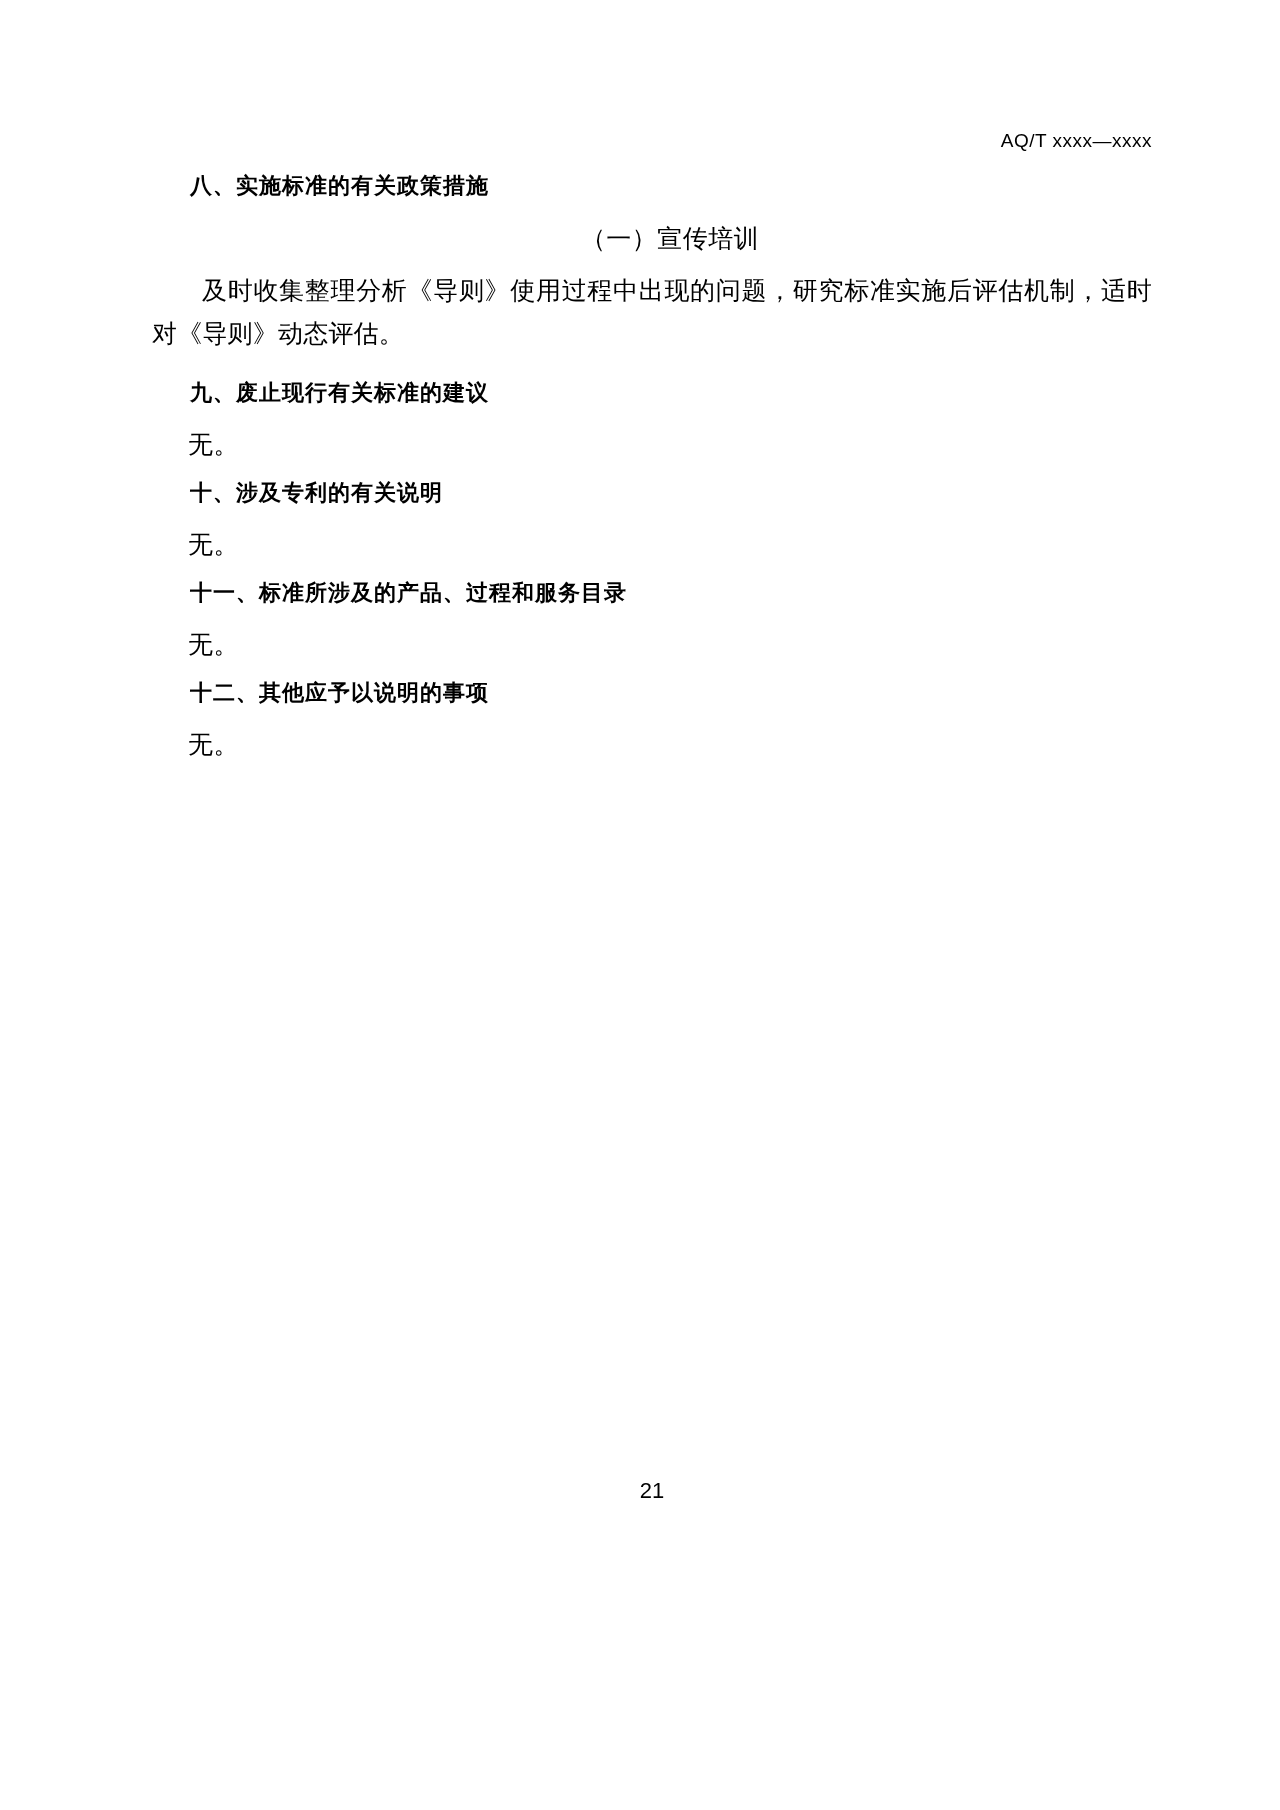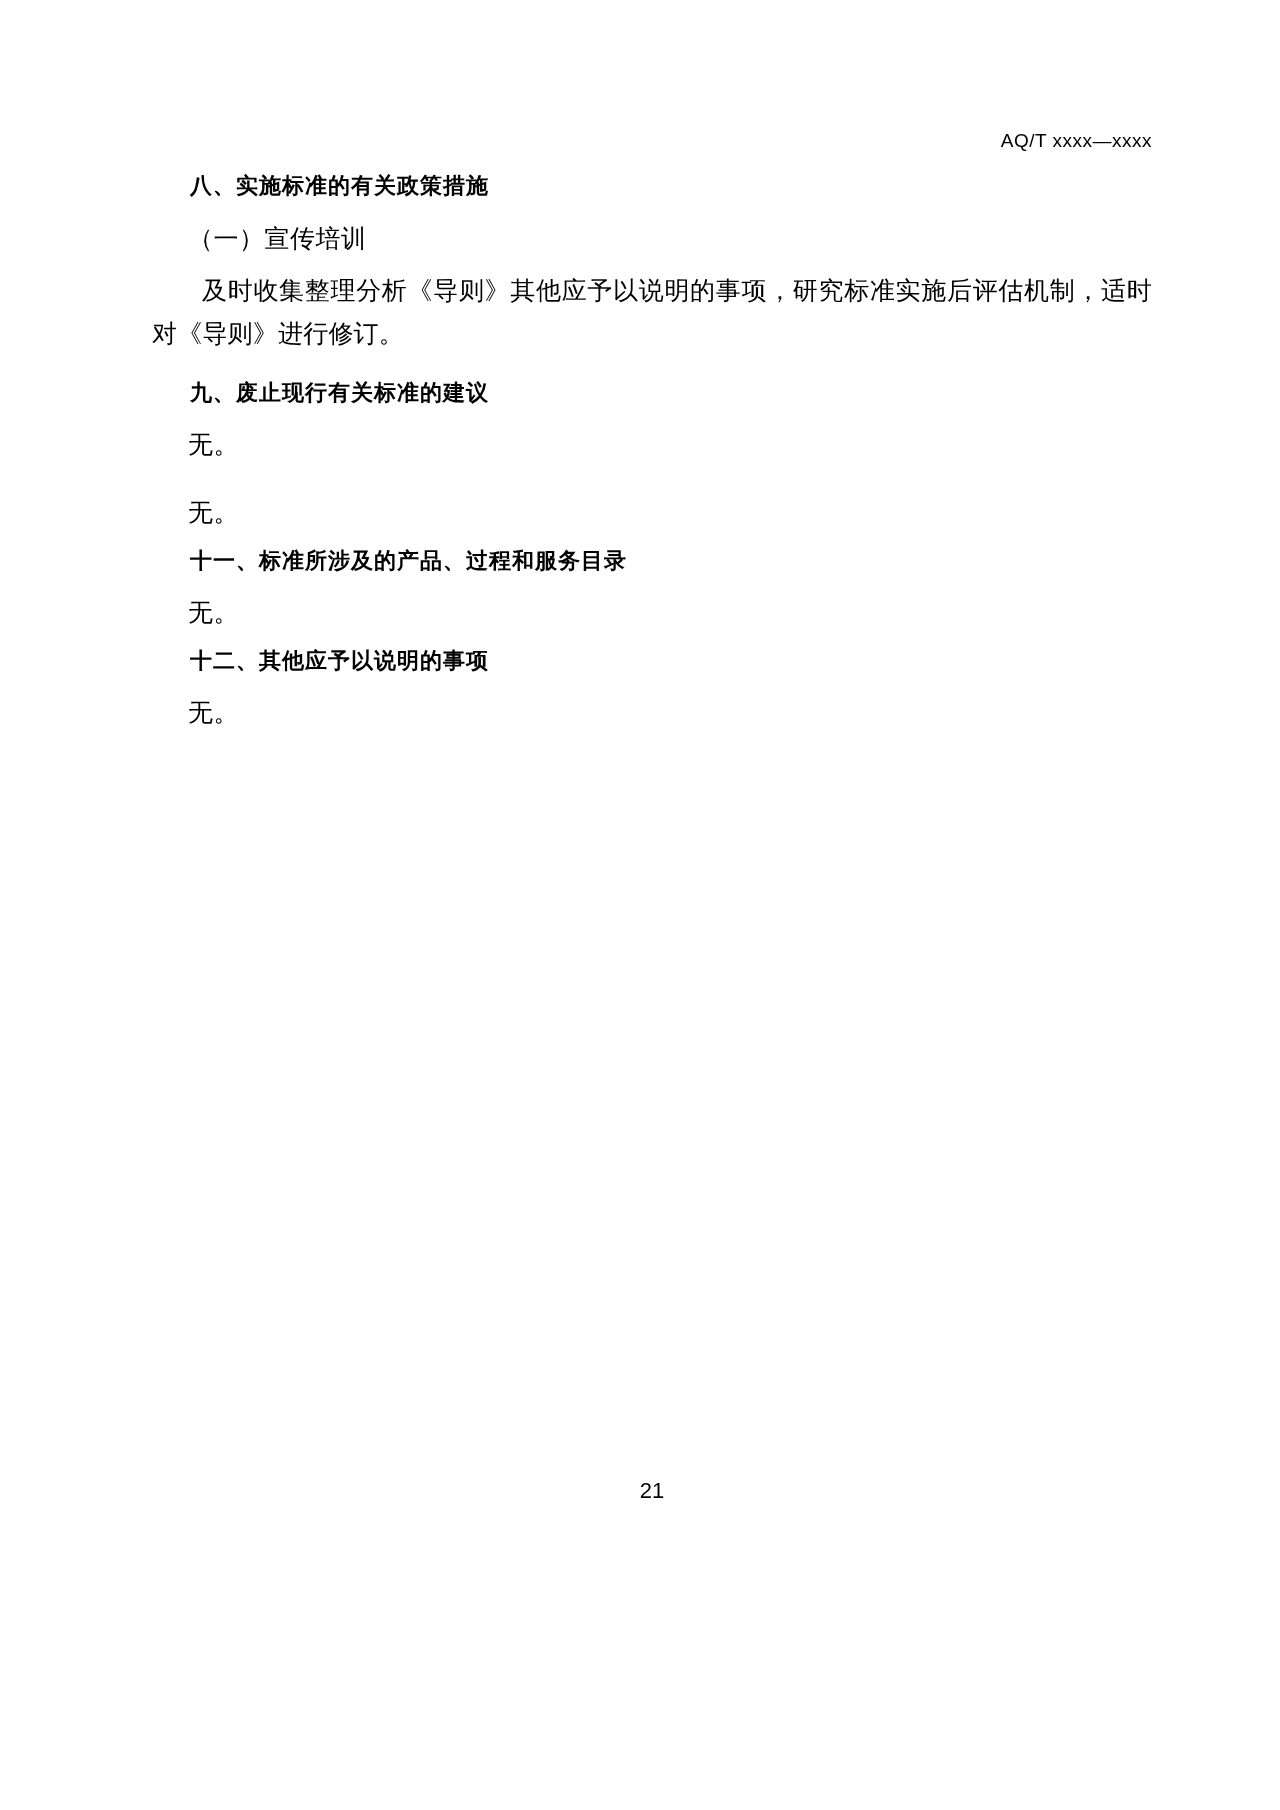--- a/index.html
+++ b/index.html
@@ -51,20 +51,21 @@
     padding: 0 0 0 38px;
     line-height: 1.45;
     letter-spacing: 1px;
   }
   .subheading {
     font-size: 25px;
     margin: 0;
     padding: 16px 0 0 36px;
     line-height: 1.5;
     letter-spacing: 0.5px;
+    text-align: center;
   }
   p.para {
     font-size: 25px;
     margin: 0;
     padding: 12px 0 0 0;
     line-height: 1.72;
     text-align: justify;
     text-justify: inter-ideograph;
     text-indent: 50px;
     letter-spacing: 0.2px;
@@ -98,30 +99,31 @@
     <div class="header-code">AQ/T xxxx—xxxx</div>
 
     <div class="doc-body">
 
       <h2 class="section-heading">八、实施标准的有关政策措施</h2>
 
       <div class="subheading">（一）宣传培训</div>
 
 
 
-      <p class="para">及时收集整理分析《导则》其他应予以说明的事项，研究标准实施后评估机制，适时对《导则》进行修订。</p>
+      <p class="para">及时收集整理分析《导则》使用过程中出现的问题，研究标准实施后评估机制，适时对《导则》动态评估。</p>
 
       <div class="block-gap-md"></div>
 
       <h2 class="section-heading">九、废止现行有关标准的建议</h2>
 
       <p class="short">无。</p>
 
       <div class="block-gap-sm"></div>
 
+      <h2 class="section-heading">十、涉及专利的有关说明</h2>
 
       <p class="short">无。</p>
 
       <div class="block-gap-sm"></div>
 
       <h2 class="section-heading">十一、标准所涉及的产品、过程和服务目录</h2>
 
       <p class="short">无。</p>
 
       <div class="block-gap-sm"></div>

